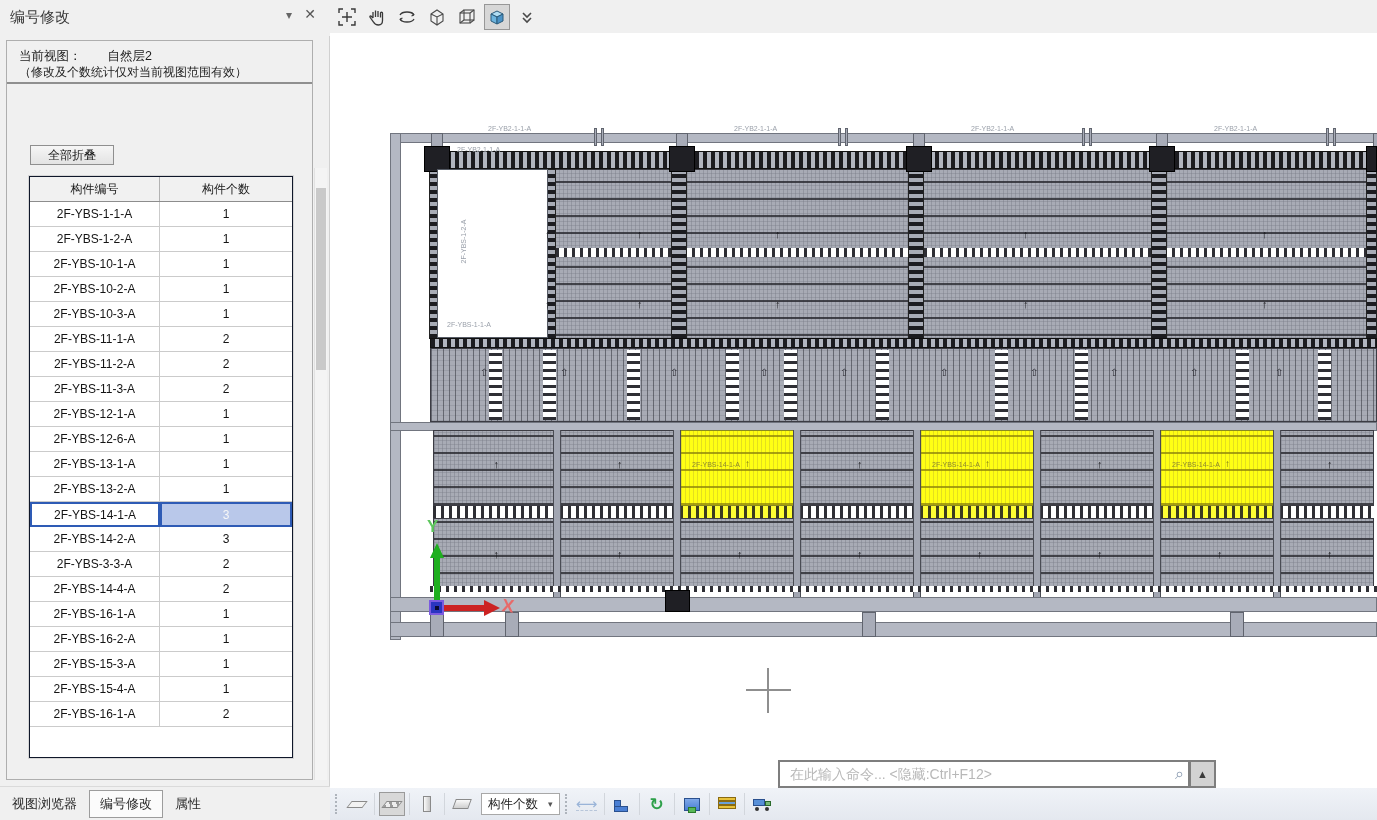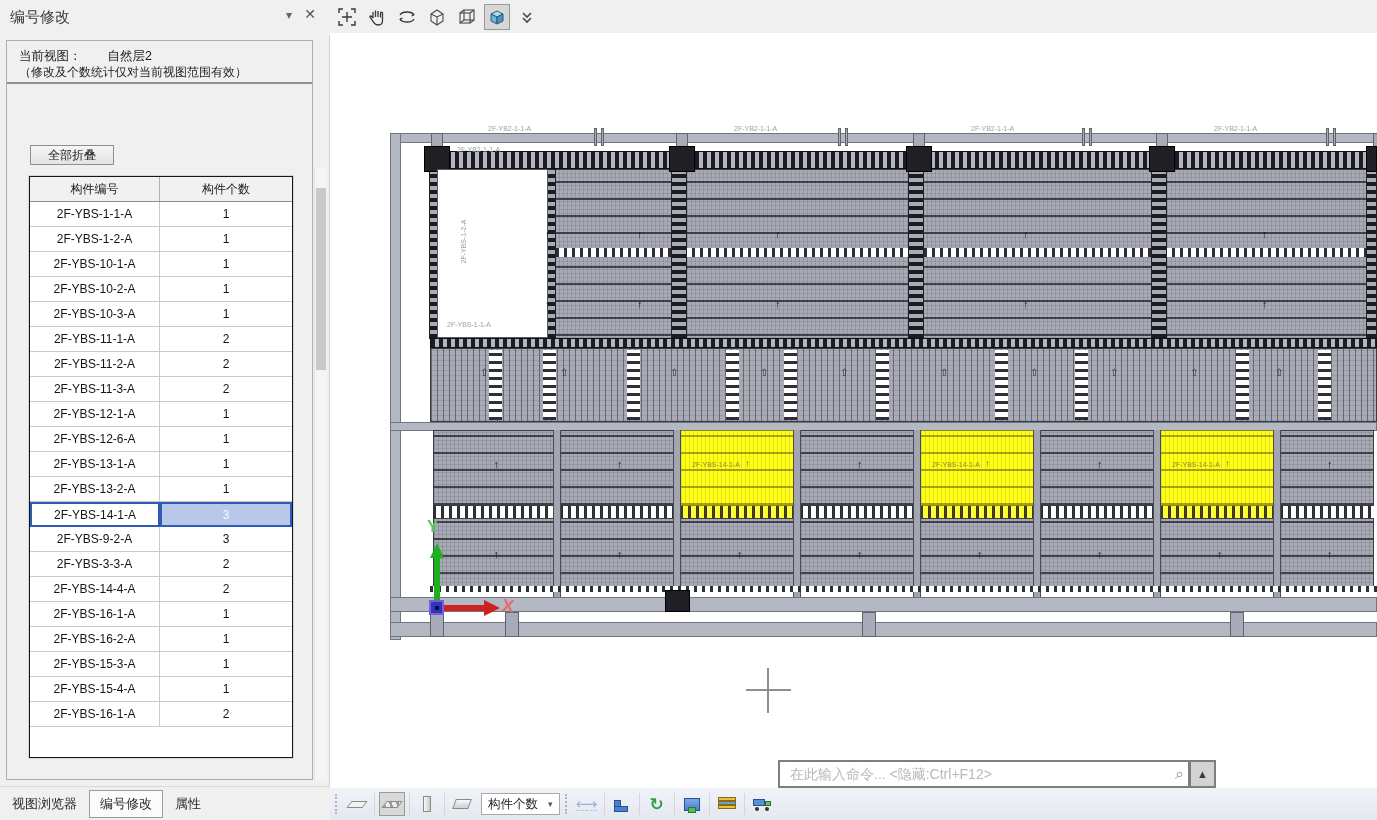--- a/index.html
+++ b/index.html
@@ -202,21 +202,21 @@
           </div>
           <div class="trow">
             <div class="tcell c-id">2F-YBS-13-2-A</div>
             <div class="tcell c-count">1</div>
           </div>
           <div class="trow sel">
             <div class="tcell c-id">2F-YBS-14-1-A</div>
             <div class="tcell c-count">3</div>
           </div>
           <div class="trow">
-            <div class="tcell c-id">2F-YBS-9-2-A</div>
+            <div class="tcell c-id">2F-YBS-14-2-A</div>
             <div class="tcell c-count">3</div>
           </div>
           <div class="trow">
             <div class="tcell c-id">2F-YBS-3-3-A</div>
             <div class="tcell c-count">2</div>
           </div>
           <div class="trow">
             <div class="tcell c-id">2F-YBS-14-4-A</div>
             <div class="tcell c-count">2</div>
           </div>

